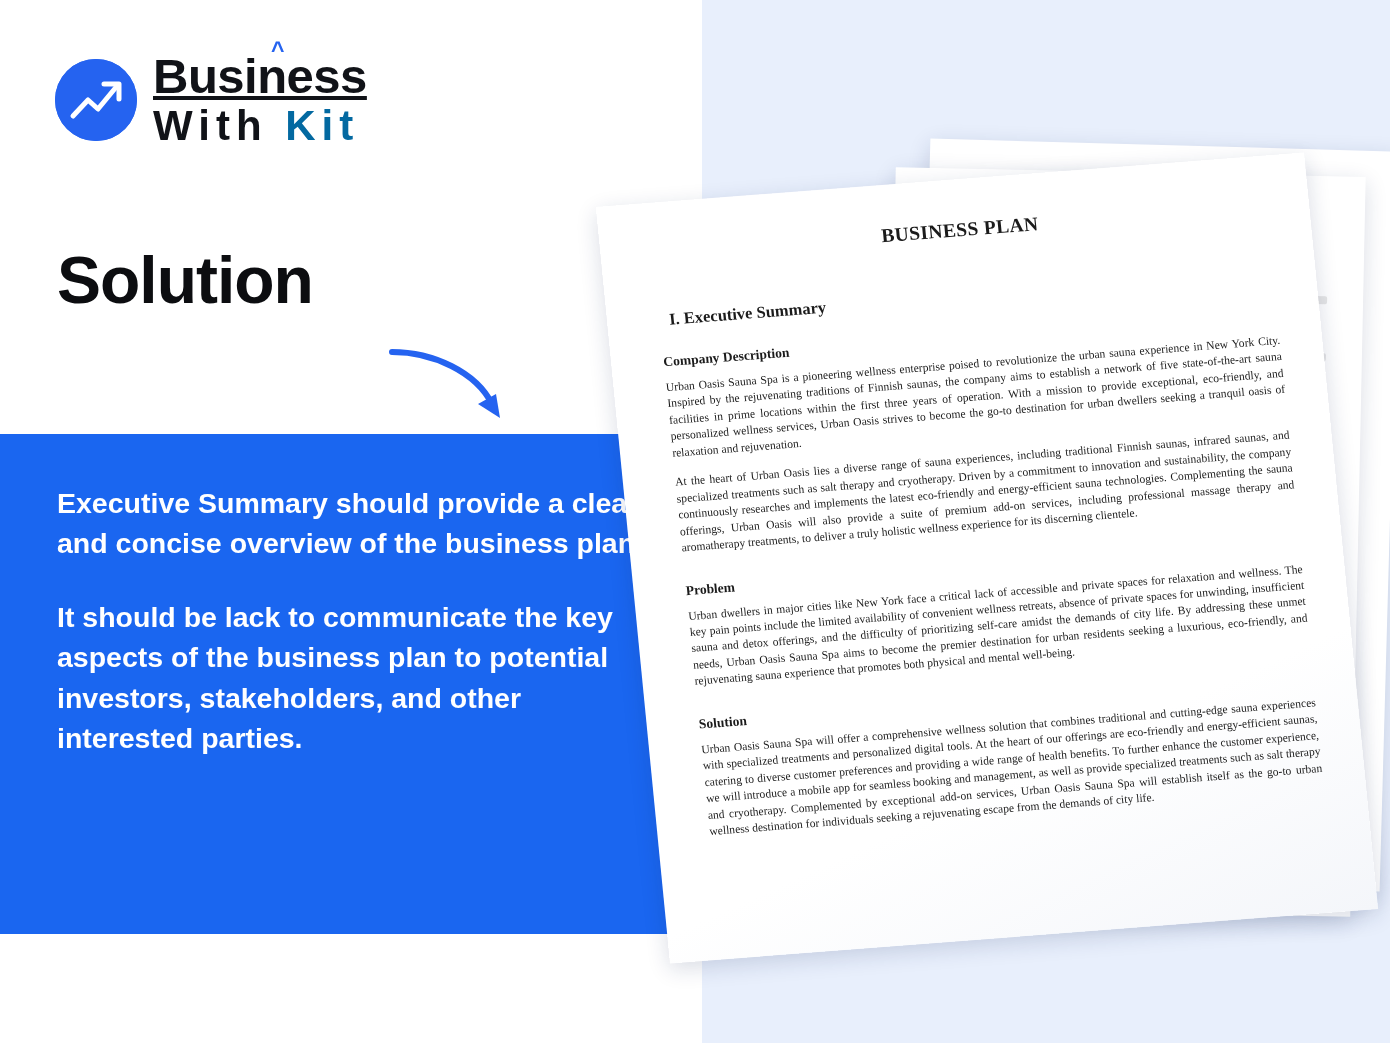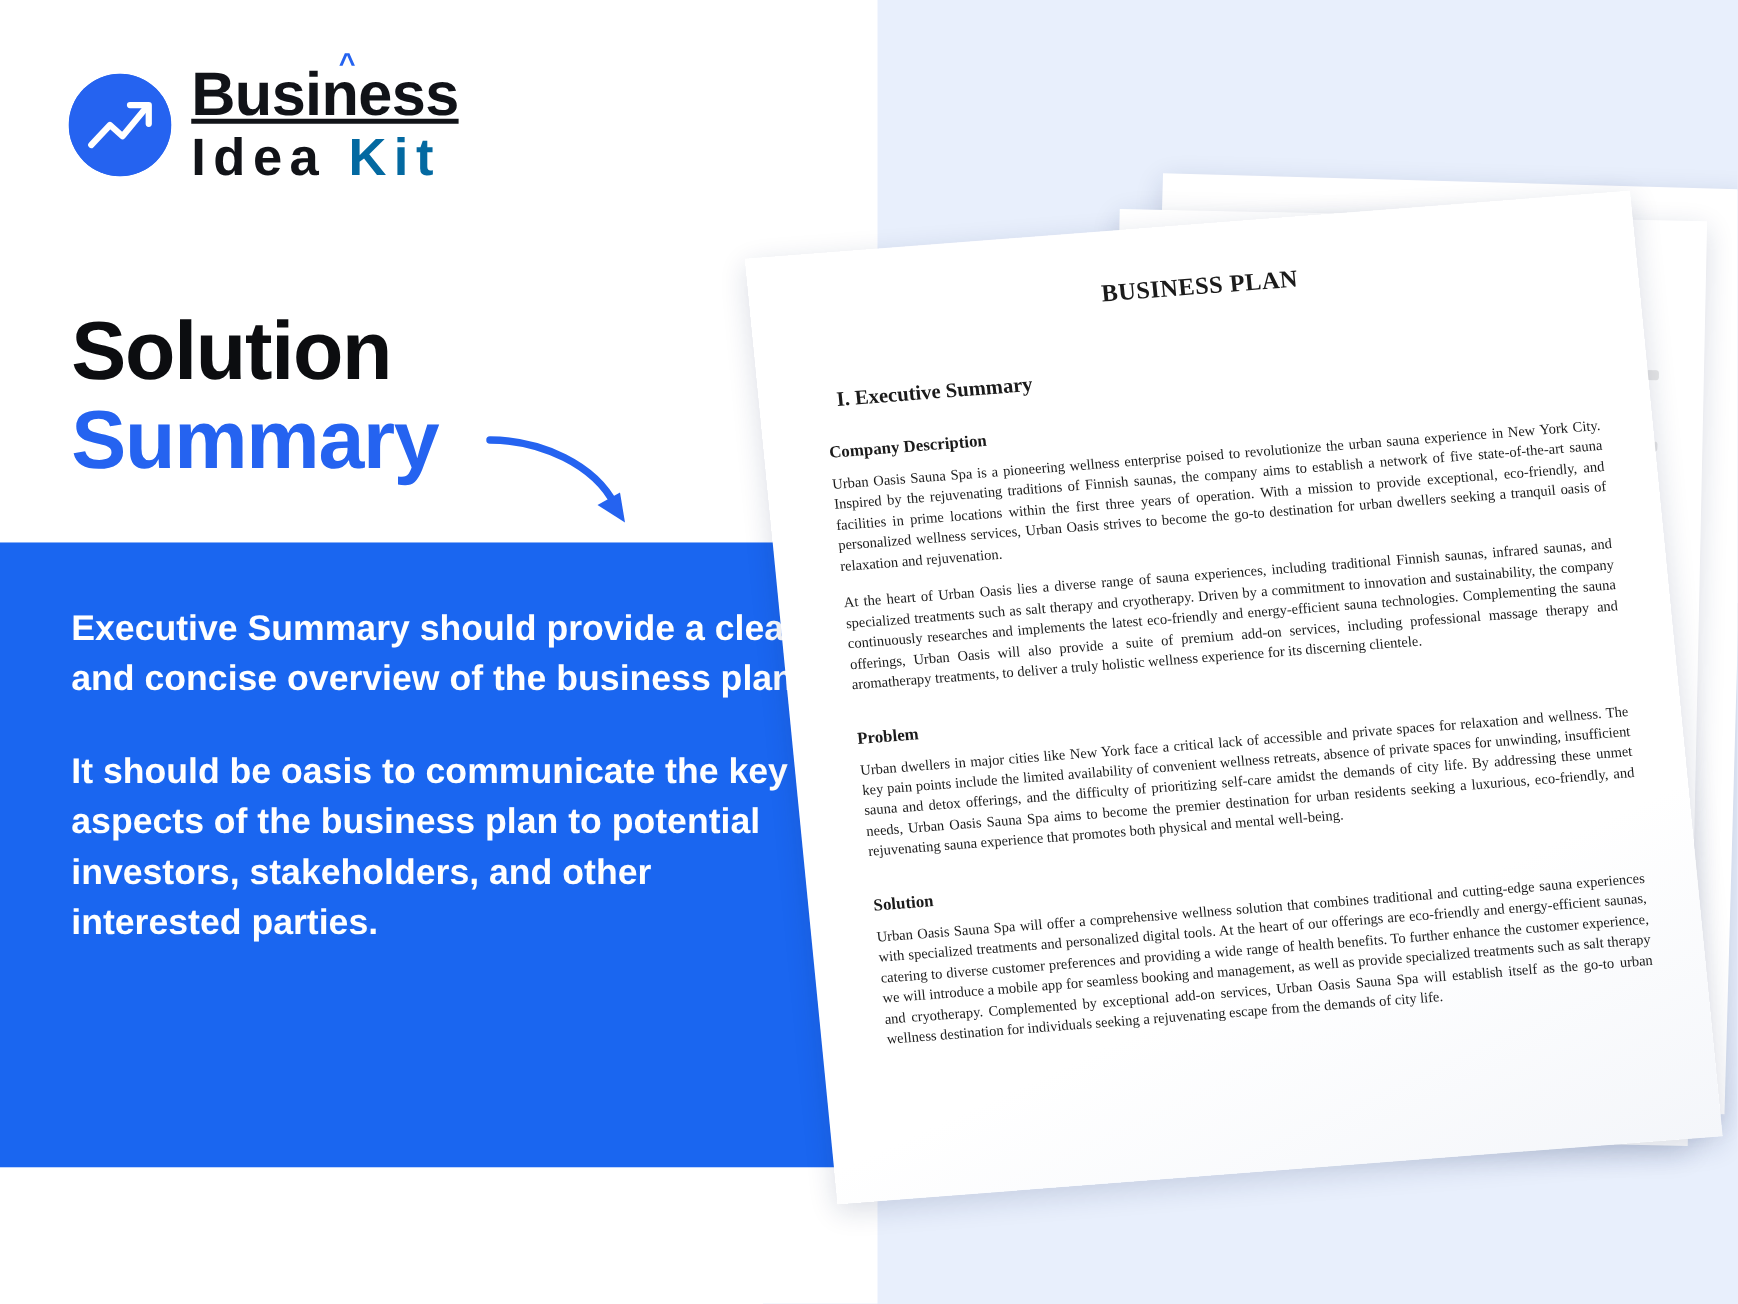--- a/index.html
+++ b/index.html
@@ -200,41 +200,40 @@
       <polyline points="18,57 33,41 43,50 62,27" fill="none" stroke="#ffffff" stroke-width="5" stroke-linecap="round" stroke-linejoin="round"></polyline>
       <polyline points="49,25 64,25 64,40" fill="none" stroke="#ffffff" stroke-width="5" stroke-linecap="round" stroke-linejoin="round"></polyline>
     </svg>
   </div>
   <div class="logo-text">
     <div class="logo-line1">
       <span>Business</span>
       <span class="logo-hat">^</span>
     </div>
     <div class="logo-line2">
-      <span>Idea</span>
+      <span>With</span>
       <span class="kit">Kit</span>
     </div>
   </div>
 </div>
 
 <div class="headline">
   <span class="l1">Solution</span>
-  <span class="l2">Summary</span>
 </div>
 
 <div class="arrow">
   <svg width="130" height="90" viewBox="0 0 130 90">
     <path d="M4 10 C 45 10, 88 30, 104 62" fill="none" stroke="#2563f0" stroke-width="6" stroke-linecap="round"></path>
     <polygon points="112,76 90,62 108,52" fill="#2563f0"></polygon>
   </svg>
 </div>
 
 <div class="band-text">
   <p>Executive Summary should provide a clear and concise overview of the business plan.</p>
-  <p>It should be oasis to communicate the key aspects of the business plan to potential investors, stakeholders, and other interested parties.</p>
+  <p>It should be lack to communicate the key aspects of the business plan to potential investors, stakeholders, and other interested parties.</p>
 </div>
 
 <div class="docs">
 
   <div class="sheet sheet-3">
     <div class="page-body">
       <div class="ghost-line mid"></div>
       <div class="ghost-line"></div>
       <div class="ghost-line short"></div>
       <div class="ghost-line"></div>

